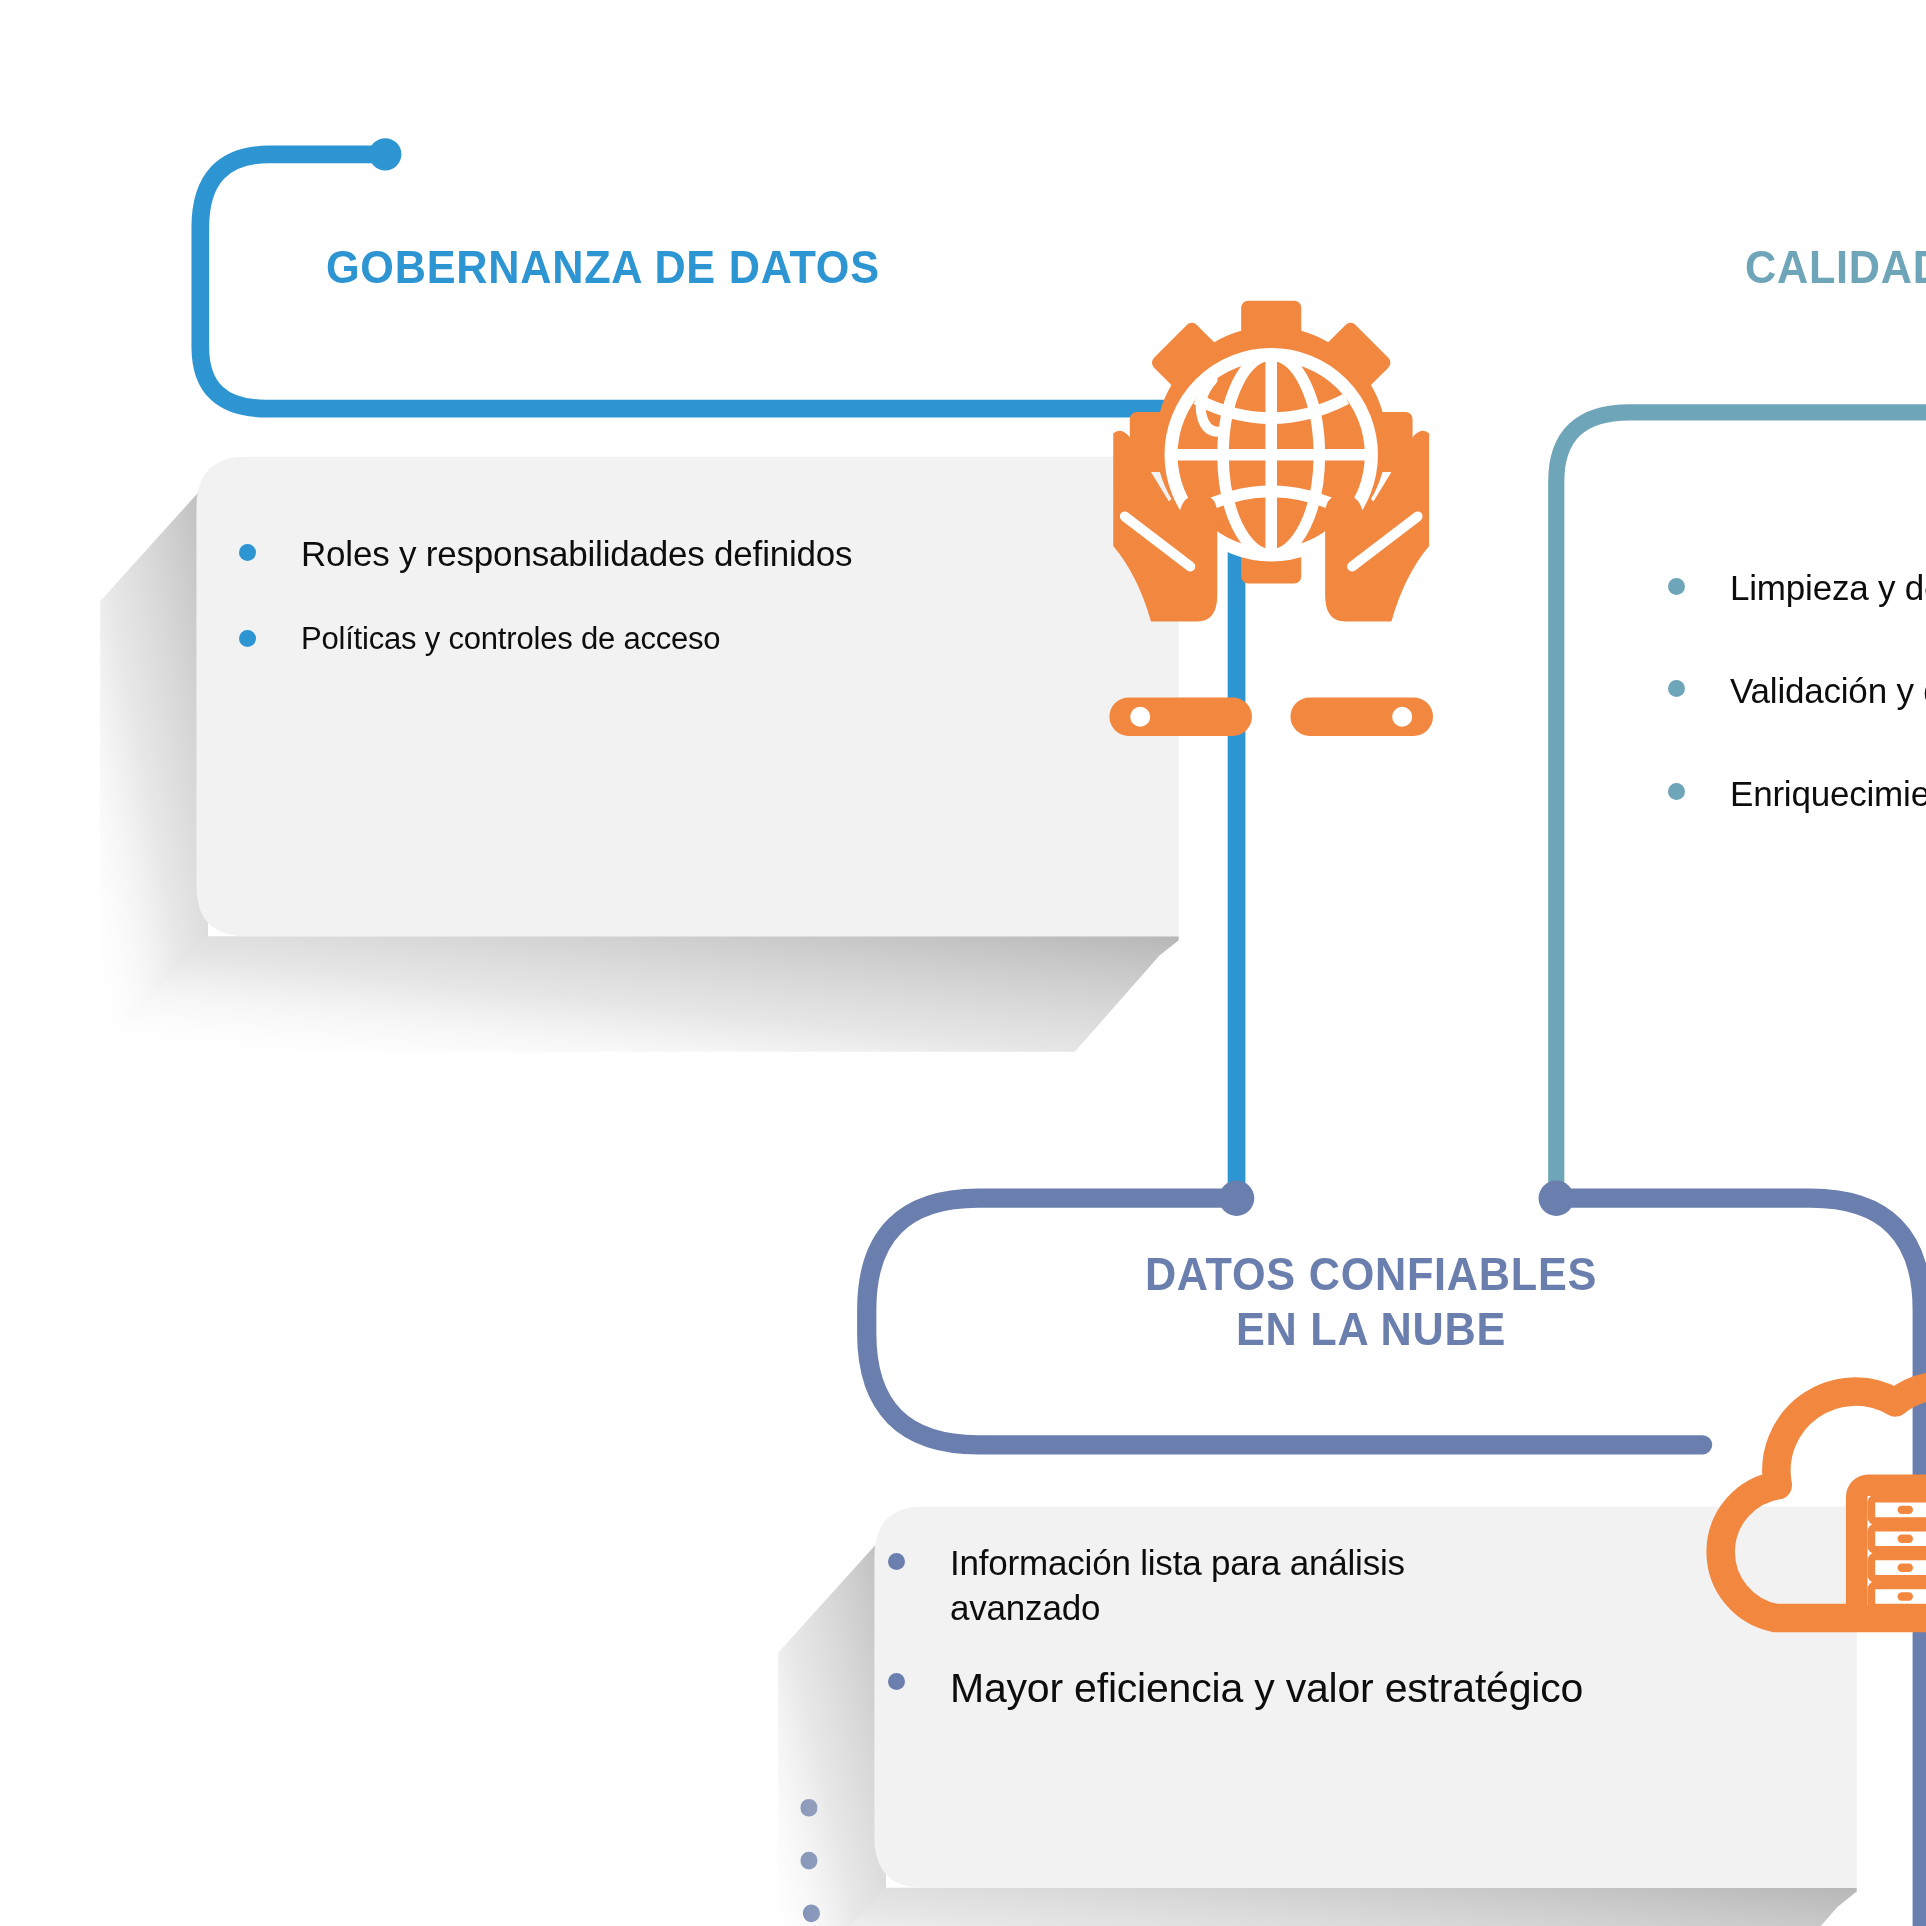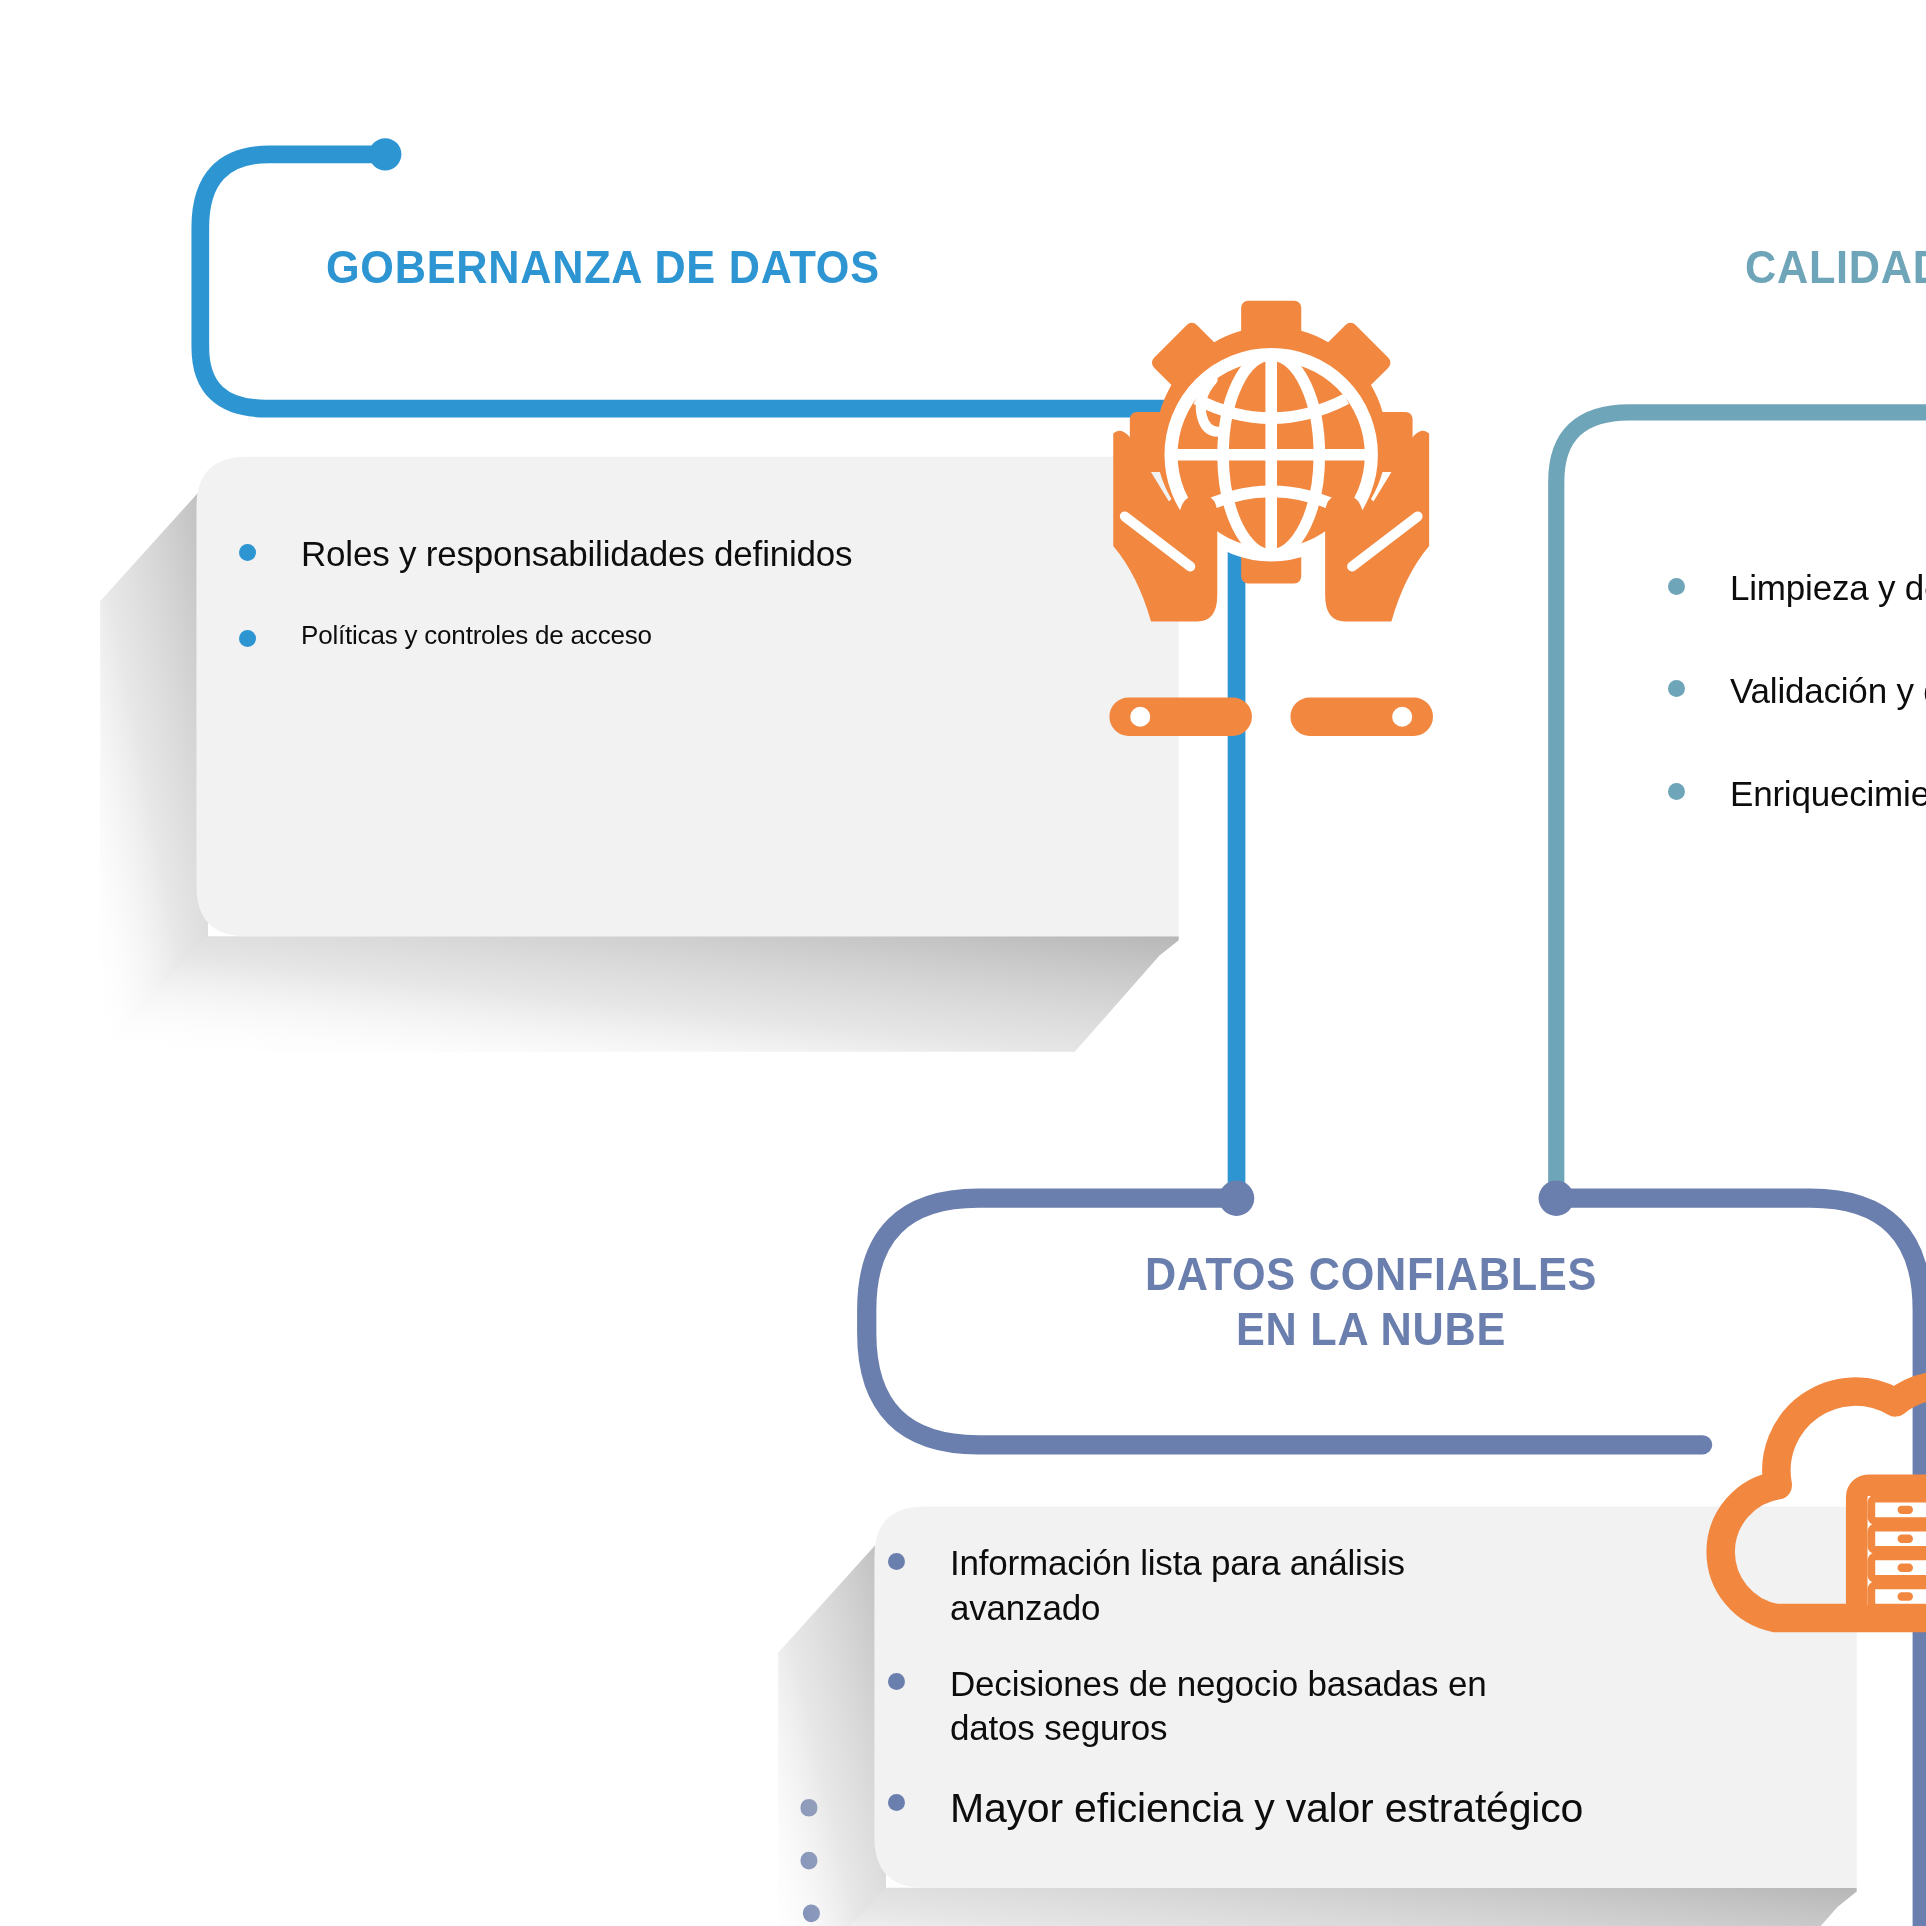--- a/index.html
+++ b/index.html
@@ -235,21 +235,21 @@
     <div class="title center" style="left:986px; top:1246px; width:770px; font-size:47px; color:#6b7fae; white-space:pre-line;">DATOS CONFIABLES
 EN LA NUBE</div>
 
     <div class="bullets" style="left:239px; top:532px; width:917px;">
       <div class="bullet-row" style="margin-bottom:42px;">
         <span class="bullet-dot" style="width:17px;height:17px;background:#2e95d3;margin-right:45px;"></span>
         <span class="bullet-text" style="font-size:35px;line-height:1.28;">Roles y responsabilidades definidos</span>
       </div>
       <div class="bullet-row" style="margin-bottom:42px;">
         <span class="bullet-dot" style="width:17px;height:17px;background:#2e95d3;margin-right:45px;"></span>
-        <span class="bullet-text" style="font-size:26px;line-height:1.28;">Políticas y controles de acceso</span>
+        <span class="bullet-text" style="font-size:31px;line-height:1.28;">Políticas y controles de acceso</span>
       </div>
     </div>
 
     <div class="bullets" style="left:1668px; top:566px; width:925px;">
       <div class="bullet-row" style="margin-bottom:58px;">
         <span class="bullet-dot" style="width:17px;height:17px;background:#6fa5b8;margin-right:45px;"></span>
         <span class="bullet-text" style="font-size:35px;line-height:1.28;">Limpieza y depuración continua</span>
       </div>
       <div class="bullet-row" style="margin-bottom:58px;">
         <span class="bullet-dot" style="width:17px;height:17px;background:#6fa5b8;margin-right:45px;"></span>
@@ -260,25 +260,20 @@
         <span class="bullet-text" style="font-size:35px;line-height:1.28;">Enriquecimiento automático con IA</span>
       </div>
     </div>
 
     <div class="bullets" style="left:888px; top:1541px; width:925px;">
       <div class="bullet-row" style="margin-bottom:31px;">
         <span class="bullet-dot" style="width:17px;height:17px;background:#6b7fae;margin-right:45px;"></span>
         <span class="bullet-text" style="font-size:35px;line-height:1.28;">Información lista para análisis
 avanzado</span>
       </div>
-      <div class="bullet-row" style="margin-bottom:31px;">
-        <span class="bullet-dot" style="width:17px;height:17px;background:#6b7fae;margin-right:45px;"></span>
-        <span class="bullet-text" style="font-size:35px;line-height:1.28;">Decisiones de negocio basadas en
-datos seguros</span>
-      </div>
       <div class="bullet-row">
         <span class="bullet-dot" style="width:17px;height:17px;background:#6b7fae;margin-right:45px;"></span>
         <span class="bullet-text" style="font-size:41px;line-height:1.28;">Mayor eficiencia y valor estratégico</span>
       </div>
     </div>
 
   </div>
 </div>
 
 

